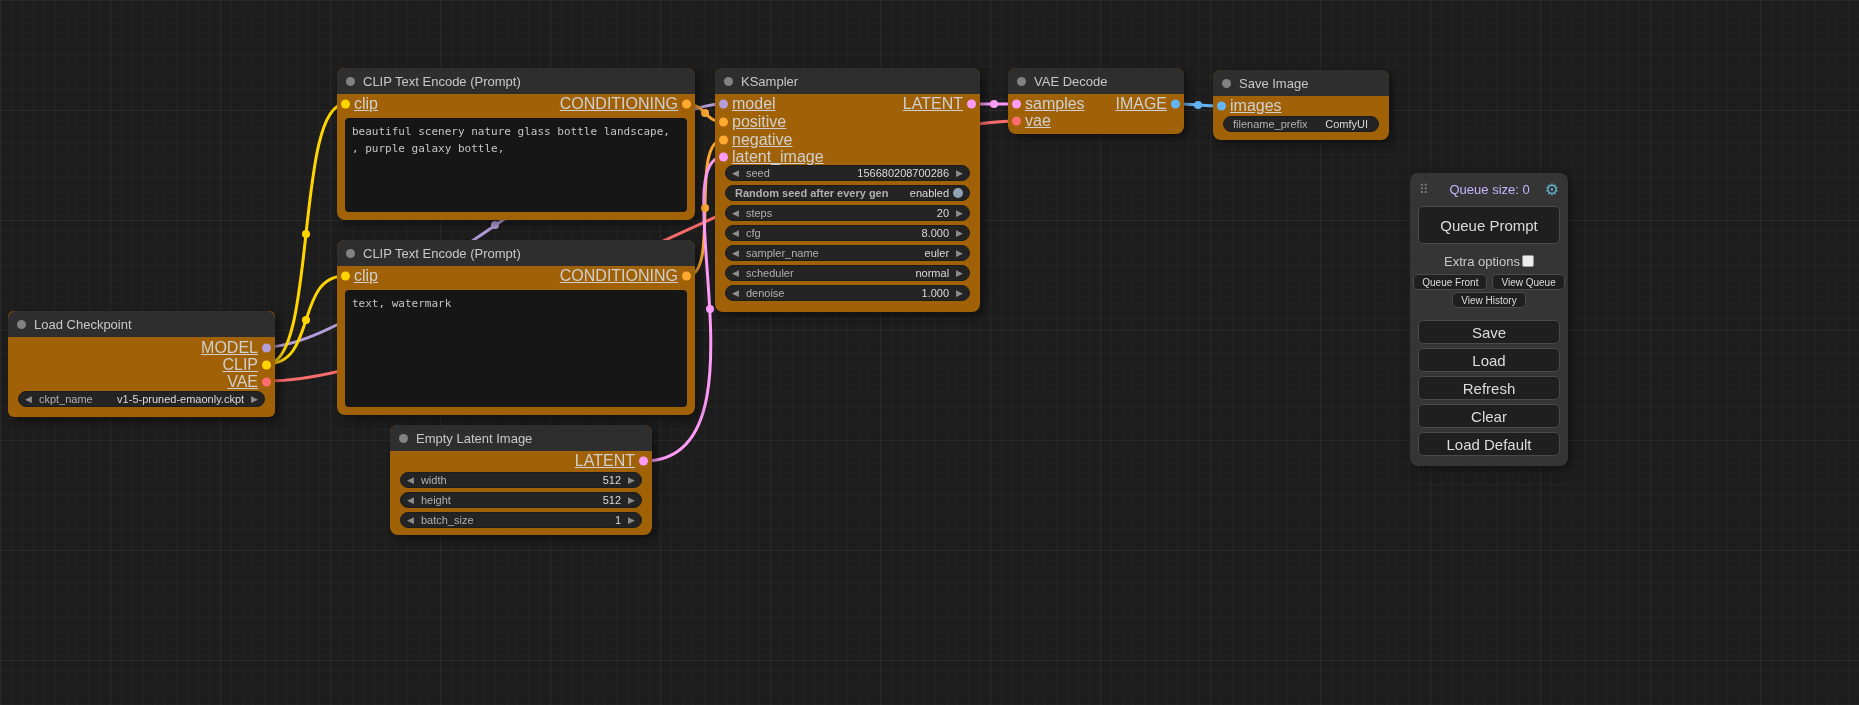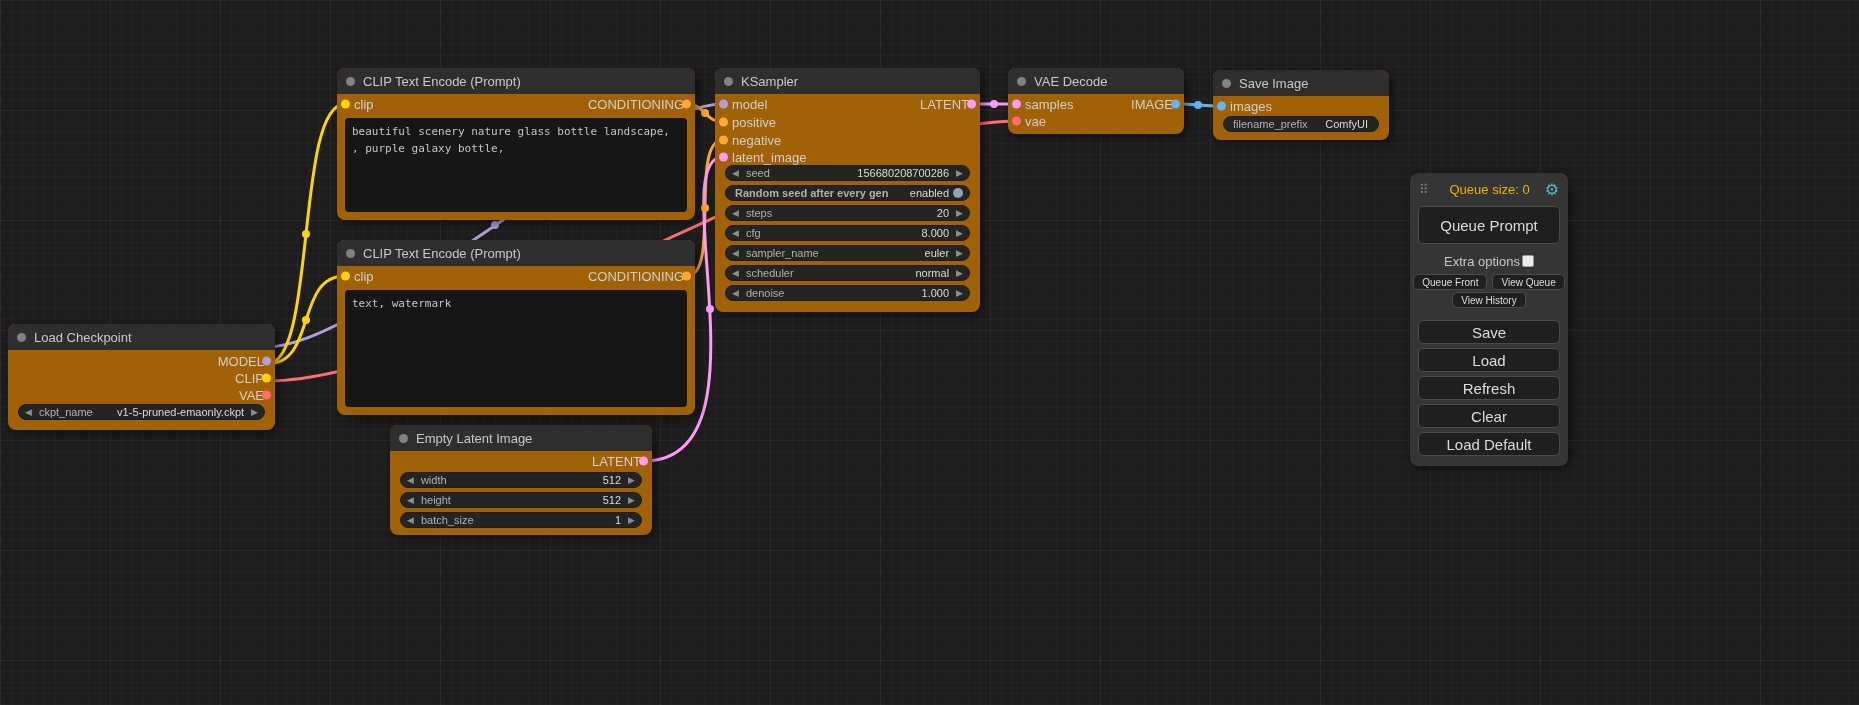--- a/index.html
+++ b/index.html
@@ -27,23 +27,23 @@
   }
   .node-title {
     height:26px; background:#2e2e2e; border-radius:8px 8px 0 0;
     display:flex; align-items:center;
     color:#c8c8c8; font-size:13px;
   }
   .collapse-dot {
     width:9px; height:9px; border-radius:50%;
     background:#828282; margin:0 8px 0 9px; flex:0 0 auto;
   }
-  .port-row { position:absolute; height:16px; display:flex; align-items:center; font-size:13px; color:#cfcfcf; }
+  .port-row { position:absolute; height:16px; display:flex; align-items:center; font-size:16px; color:#cfcfcf;text-decoration:underline; }
   .port-row.in  { left:0; padding-left:17px; }
-  .port-row.out { right:0; padding-right:11px; }
+  .port-row.out { right:0; padding-right:17px; }
   .pdot { position:absolute; width:9px; height:9px; border-radius:50%; top:50%; transform:translateY(-50%); }
   .in  .pdot { left:4px; }
   .out .pdot { right:4px; }
   .c-model { background:#B39DDB; } .c-clip { background:#FFD500; }
   .c-vae { background:#FF6E6E; }  .c-cond { background:#FFA931; }
   .c-latent { background:#FF9CF9; } .c-image { background:#64B5F6; }
 
   .widget {
     position:absolute; left:10px; right:10px; height:16px;
     background:#242424; border:1px solid #1d1d1d; border-radius:8px;
@@ -64,21 +64,21 @@
   }
 
   .menu {
     position:absolute; left:1410px; top:173px; width:158px;
     background:#353535; border-radius:8px; z-index:3;
     box-shadow: 3px 3px 12px rgba(0,0,0,0.45);
     padding: 5px 0 10px; color:#c8c8c8;
   }
   .menu-header { display:flex; align-items:center; padding:2px 9px 4px; font-size:13px; }
   .drag-handle { color:#7d7d7d; font-size:13px; margin-right:6px; cursor:move; }
-  .queue-size { flex:1; text-align:center; color:#eab308; }
+  .queue-size { flex:1; text-align:center; color:#c4b5fd; }
   .gear { color:#5fb2c9; font-size:16px; cursor:pointer; }
   .menu button {
     display:block; background:#1f1f1f; border:1px solid #4a4a4a;
     color:#dcdcdc; border-radius:5px; font-family:inherit; cursor:pointer;
   }
   .btn-queue { width:142px; margin:3px auto 7px; height:38px; font-size:15px; }
   .extra-row { display:flex; align-items:center; justify-content:center; gap:2px; font-size:13px; height:20px; margin-bottom:3px; }
   .checkbox { width:12px; height:12px; background:#ececec; border-radius:2px; border:1px solid #999; cursor:pointer; }
   .small-row { display:flex; justify-content:center; gap:5px; margin:2px 0; }
   .btn-small { font-size:10px; height:16px; padding:0 8px; border-radius:8px; }
@@ -103,21 +103,21 @@
   <circle cx="306" cy="234" r="4" fill="#FFD500"></circle>
   <circle cx="306" cy="320" r="4" fill="#FFD500"></circle>
   <circle cx="641" cy="251" r="4" fill="#FF6E6E"></circle>
   <circle cx="705" cy="113" r="4" fill="#FFA931"></circle>
   <circle cx="705" cy="208" r="4" fill="#FFA931"></circle>
   <circle cx="710" cy="309" r="4" fill="#FF9CF9"></circle>
   <circle cx="994" cy="104" r="4" fill="#FF9CF9"></circle>
   <circle cx="1198" cy="105" r="4" fill="#64B5F6"></circle>
 </svg>
 
-<div class="node" style="left:8px; top:324px; width:267px; height:106px;">
+<div class="node" style="left:8px; top:311px; width:267px; height:106px;border-radius:6px;">
   <div class="node-title">
     <span class="collapse-dot"></span>
     <span>Load Checkpoint</span>
   </div>
   <div class="port-row out" style="top:29px;">
     <span>MODEL</span>
     <span class="pdot c-model"></span>
   </div>
   <div class="port-row out" style="top:46px;">
     <span>CLIP</span>

